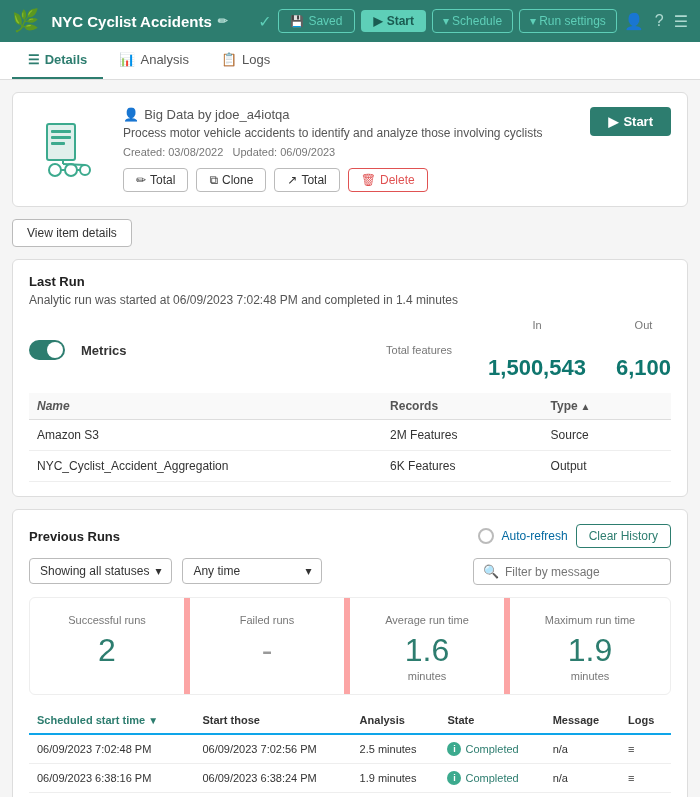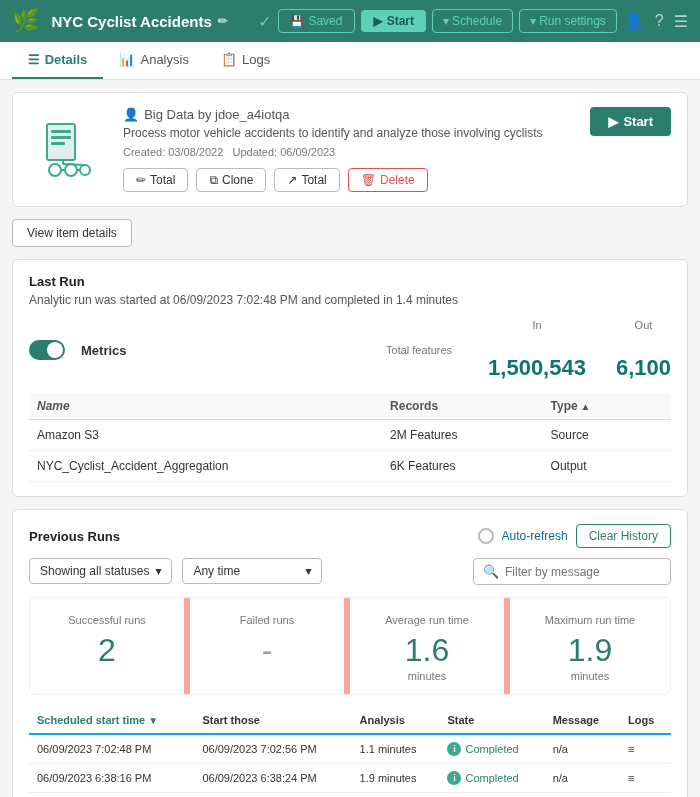--- a/index.html
+++ b/index.html
@@ -325,21 +325,21 @@
             <th>Analysis</th>
             <th>State</th>
             <th>Message</th>
             <th>Logs</th>
           </tr>
       </thead>
       <tbody id="runs-table-body">
       <tr>
     <td>06/09/2023 7:02:48 PM</td>
     <td>06/09/2023 7:02:56 PM</td>
-    <td>1.1 minutes</td>
+    <td>2.5 minutes</td>
     <td>
       <span class="status-completed">
         <span class="check-circle">i</span>
         <span>Completed</span>
       </span>
     </td>
     <td>n/a</td>
     <td class="logs-icon">≡</td>
   </tr>
           <tr>

